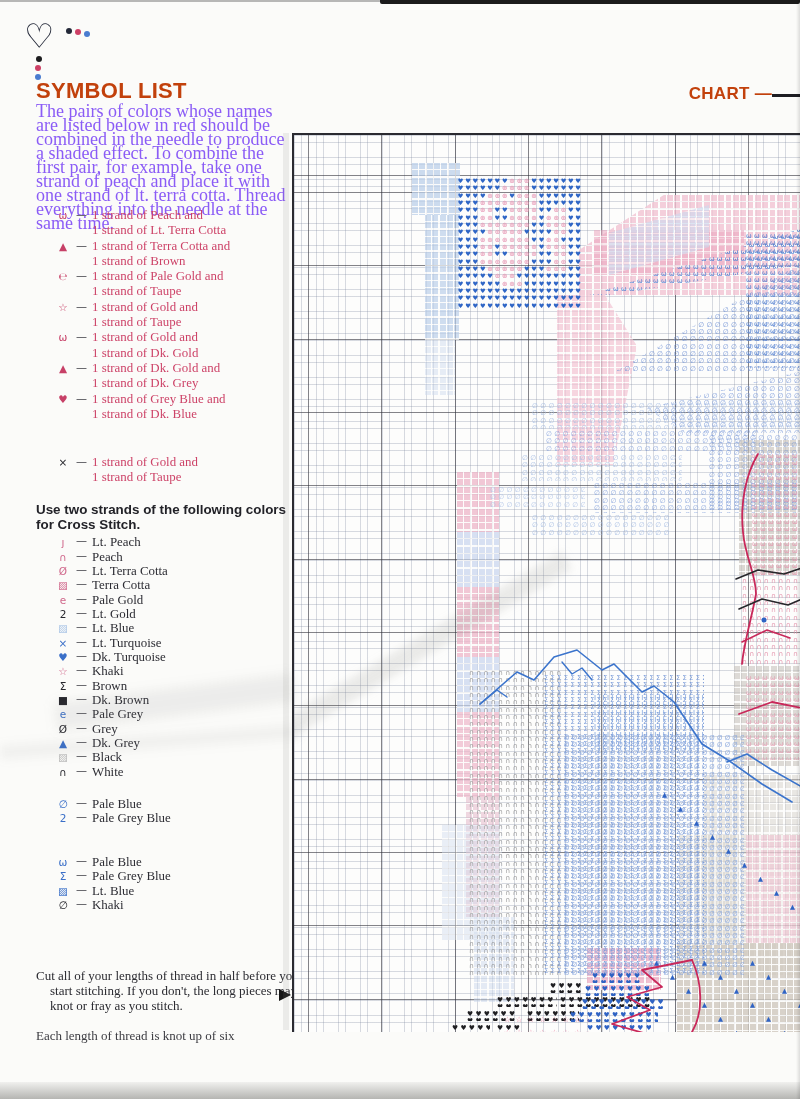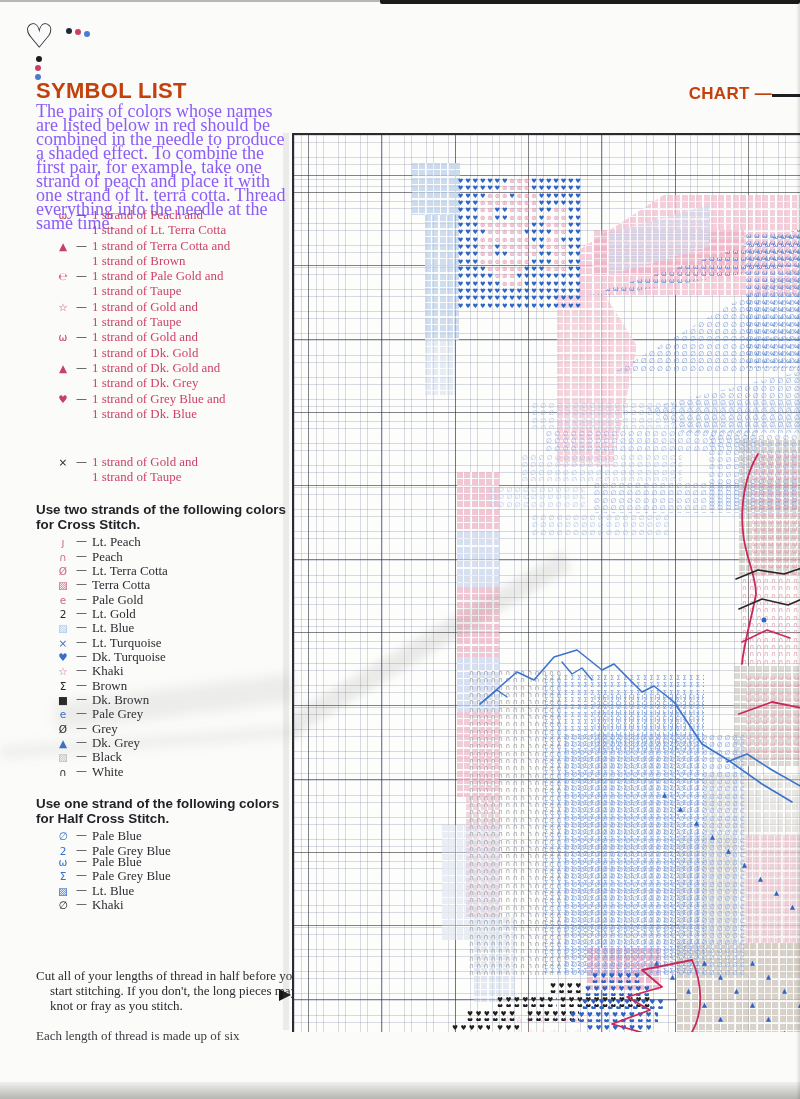--- a/index.html
+++ b/index.html
@@ -140,34 +140,33 @@
         <div class="itm sl"><span class="sym pink">☆</span><span class="dash">—</span><span>Khaki</span></div>
         <div class="itm sl"><span class="sym dark">Σ</span><span class="dash">—</span><span>Brown</span></div>
         <div class="itm sl"><span class="sym dark">■</span><span class="dash">—</span><span>Dk. Brown</span></div>
         <div class="itm sl"><span class="sym blue">e</span><span class="dash">—</span><span>Pale Grey</span></div>
         <div class="itm sl"><span class="sym dark">Ø</span><span class="dash">—</span><span>Grey</span></div>
         <div class="itm sl"><span class="sym blue">▲</span><span class="dash">—</span><span>Dk. Grey</span></div>
         <div class="itm sl"><span class="sym grey">▨</span><span class="dash">—</span><span>Black</span></div>
         <div class="itm sl"><span class="sym dark">∩</span><span class="dash">—</span><span>White</span></div>
       </div>
       <div class="sec" style="top: 797px;">
-        <div class="sec-title">Use one strand of the following colors for Half Cross Stitch.</div>
         <div class="itm sl"><span class="sym blue">∅</span><span class="dash">—</span><span>Pale Blue</span></div>
         <div class="itm sl"><span class="sym blue">2</span><span class="dash">—</span><span>Pale Grey Blue</span></div>
       </div>
       <div class="sec" style="top: 855px;">
         <div class="itm sl"><span class="sym blue">ω</span><span class="dash">—</span><span>Pale Blue</span></div>
         <div class="itm sl"><span class="sym blue">Σ</span><span class="dash">—</span><span>Pale Grey Blue</span></div>
         <div class="itm sl"><span class="sym blue">▨</span><span class="dash">—</span><span>Lt. Blue</span></div>
         <div class="itm sl"><span class="sym dark">∅</span><span class="dash">—</span><span>Khaki</span></div>
       </div>
     </div>
 
   <div class="abs" id="ut-para">Cut all of your lengths of thread in half before you start stitching. If you don't, the long pieces may knot or fray as you stitch.</div>
-  <div class="abs" id="ut-para2">Each length of thread is made up of six</div>
+  <div class="abs" id="ut-para2">Each length of thread is knot up of six</div>
 
   <div class="abs" id="chart">
     <div id="chart-regions">
         <div class="rg" style="left: 118px; top: 28px; width: 48px; height: 52px; opacity: 0.75; background-image: repeating-linear-gradient(rgba(255, 255, 255, 0) 0px, rgba(255, 255, 255, 0) 5.9px, rgba(253, 253, 252, 0.95) 5.9px, rgba(253, 253, 252, 0.95) 7.33px), repeating-linear-gradient(to right, rgb(188, 208, 234) 0px, rgb(188, 208, 234) 5.9px, rgba(253, 253, 252, 0.95) 5.9px, rgba(253, 253, 252, 0.95) 7.33px);"></div>
         <div class="rg" style="left: 131px; top: 80px; width: 34px; height: 125px; opacity: 0.7; background-image: repeating-linear-gradient(rgba(255, 255, 255, 0) 0px, rgba(255, 255, 255, 0) 5.9px, rgba(253, 253, 252, 0.95) 5.9px, rgba(253, 253, 252, 0.95) 7.33px), repeating-linear-gradient(to right, rgb(188, 208, 234) 0px, rgb(188, 208, 234) 5.9px, rgba(253, 253, 252, 0.95) 5.9px, rgba(253, 253, 252, 0.95) 7.33px);"></div>
         <div class="rg" style="left: 131px; top: 205px; width: 30px; height: 55px; opacity: 0.45; background-image: repeating-linear-gradient(rgba(255, 255, 255, 0) 0px, rgba(255, 255, 255, 0) 5.9px, rgba(253, 253, 252, 0.95) 5.9px, rgba(253, 253, 252, 0.95) 7.33px), repeating-linear-gradient(to right, rgb(204, 217, 238) 0px, rgb(204, 217, 238) 5.9px, rgba(253, 253, 252, 0.95) 5.9px, rgba(253, 253, 252, 0.95) 7.33px);"></div>
         <div class="rg" style="left: 285px; top: 60px; width: 223px; height: 100px; opacity: 0.8; clip-path: polygon(38% 0px, 100% 0px, 100% 100%, 0px 100%, 0px 55%); background-image: repeating-linear-gradient(rgba(255, 255, 255, 0) 0px, rgba(255, 255, 255, 0) 5.9px, rgba(253, 253, 252, 0.95) 5.9px, rgba(253, 253, 252, 0.95) 7.33px), repeating-linear-gradient(to right, rgb(242, 196, 211) 0px, rgb(242, 196, 211) 5.9px, rgba(253, 253, 252, 0.95) 5.9px, rgba(253, 253, 252, 0.95) 7.33px);"></div>
         <div class="rg" style="left: 300px; top: 95px; width: 150px; height: 45px; opacity: 0.55; background-image: repeating-linear-gradient(rgba(255, 255, 255, 0) 0px, rgba(255, 255, 255, 0) 5.9px, rgba(253, 253, 252, 0.95) 5.9px, rgba(253, 253, 252, 0.95) 7.33px), repeating-linear-gradient(to right, rgb(235, 166, 191) 0px, rgb(235, 166, 191) 5.9px, rgba(253, 253, 252, 0.95) 5.9px, rgba(253, 253, 252, 0.95) 7.33px);"></div>
         <div class="rg" style="left: 263px; top: 160px; width: 80px; height: 170px; opacity: 0.7; clip-path: polygon(0px 0px, 60% 0px, 100% 30%, 70% 100%, 0px 100%); background-image: repeating-linear-gradient(rgba(255, 255, 255, 0) 0px, rgba(255, 255, 255, 0) 5.9px, rgba(253, 253, 252, 0.95) 5.9px, rgba(253, 253, 252, 0.95) 7.33px), repeating-linear-gradient(to right, rgb(242, 196, 211) 0px, rgb(242, 196, 211) 5.9px, rgba(253, 253, 252, 0.95) 5.9px, rgba(253, 253, 252, 0.95) 7.33px);"></div>
         <div class="rg" style="left: 315px; top: 70px; width: 100px; height: 70px; opacity: 0.6; clip-path: polygon(0px 40%, 100% 0px, 100% 60%, 0px 100%); background-image: repeating-linear-gradient(rgba(255, 255, 255, 0) 0px, rgba(255, 255, 255, 0) 5.9px, rgba(253, 253, 252, 0.95) 5.9px, rgba(253, 253, 252, 0.95) 7.33px), repeating-linear-gradient(to right, rgb(204, 217, 238) 0px, rgb(204, 217, 238) 5.9px, rgba(253, 253, 252, 0.95) 5.9px, rgba(253, 253, 252, 0.95) 7.33px);"></div>

